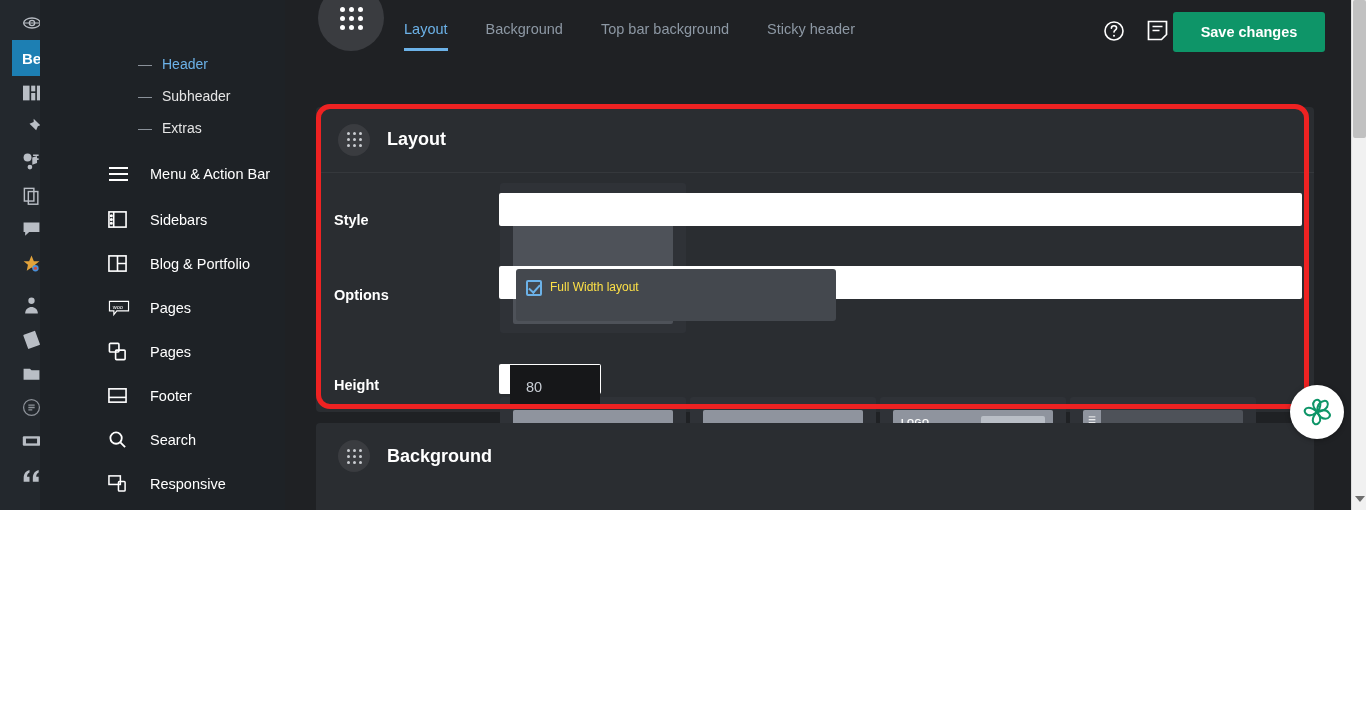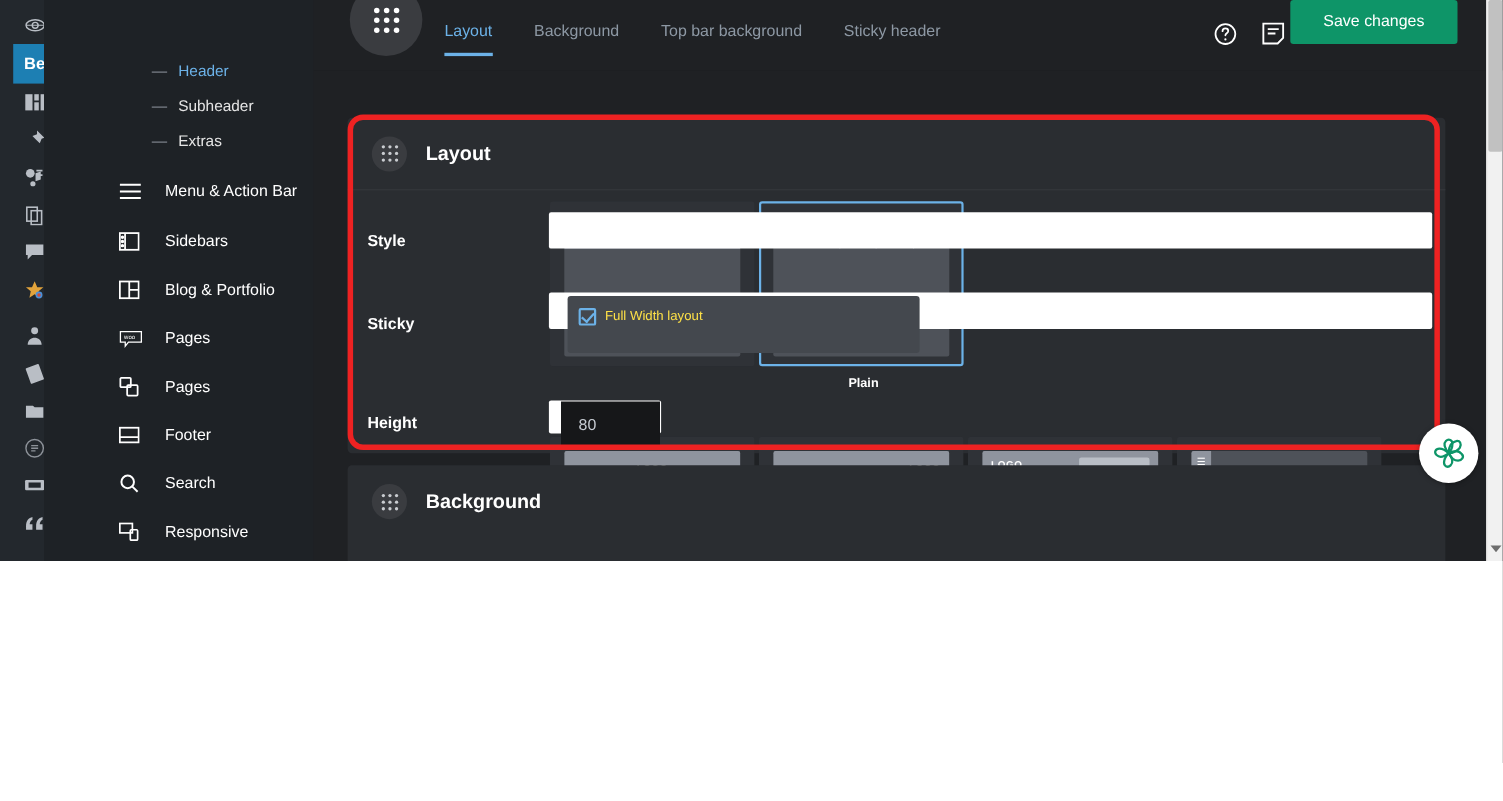--- a/index.html
+++ b/index.html
@@ -110,27 +110,27 @@
   }
   .tab.active { color: #6cb2e8; }
   .tab.active::after {
     content:''; position:absolute; left:0; right:0; bottom:0;
     height: 3px; background: #6cb2e8;
   }
 
   .top-icons { position: absolute; right: 197px; top: 20px; display: flex; gap: 22px; }
   .top-icons .ti { color: #ffffff; width: 22px; height: 22px; }
   .save-btn {
-    position: absolute; right: 41px; top: 0;
+    position: absolute; right: 41px; top: 12px;
     width: 152px; height: 40px;
     background: #0e9568;
     color: #ffffff;
     border: none; border-radius: 3px;
     font-family: "Liberation Sans", sans-serif;
-    font-size: 14.5px; font-weight: normal;
+    font-size: 14.5px; font-weight: bold;
     cursor: pointer;
   }
 
   
   .content {
     position: absolute; left: 285px; top: 64px;
     width: 1066px; height: 446px;
     background: #1f2124;
     overflow: hidden;
   }
@@ -540,21 +540,21 @@
               <i></i>
               <i></i>
               <i></i>
               <i></i>
           </span>
         </span>
         <span class="panel-title">Layout</span>
       </div>
 
       <div class="row-label" style="top:105px">Style</div>
-      <div class="row-label" style="top:180px">Sticky</div>
+      <div class="row-label" style="top:180px">Options</div>
       <div class="row-label" style="top:270px">Height</div>
 
       <div class="thumbs">
 
         <div class="thumb">
           <div class="thumb-box">
             <div class="mini">
               <div class="mini-bar">
                 <span class="mlogo">LOGO</span>
                 <span class="mlinks">
@@ -562,41 +562,20 @@
                     <i></i>
                     <i></i>
                   </span>
               </div>
             </div>
           </div>
           <div class="thumb-label"></div>
         </div>
 
 
-        <div class="thumb selected">
-          <div class="thumb-box">
-            <div class="mini">
-              <div class="mini-seg">
-                <span class="cell">
-                    <span class="mlogo">LOGO</span>
-                  </span>
-                <span class="cell">
-                    <i></i>
-                  </span>
-                <span class="cell">
-                    <i></i>
-                  </span>
-                <span class="cell">
-                    <i></i>
-                  </span>
-              </div>
-            </div>
-          </div>
-          <div class="thumb-label">Plain</div>
-        </div>
 
       </div>
 
       <div class="thumbs2">
         <div class="thumb">
           <div class="thumb-box">
             <div class="mini">
               <div class="mini-bar tall" style="text-align:center">
                 <span class="mlogo">LOGO</span>
                 <span class="mlinks2" style="justify-content:center">

